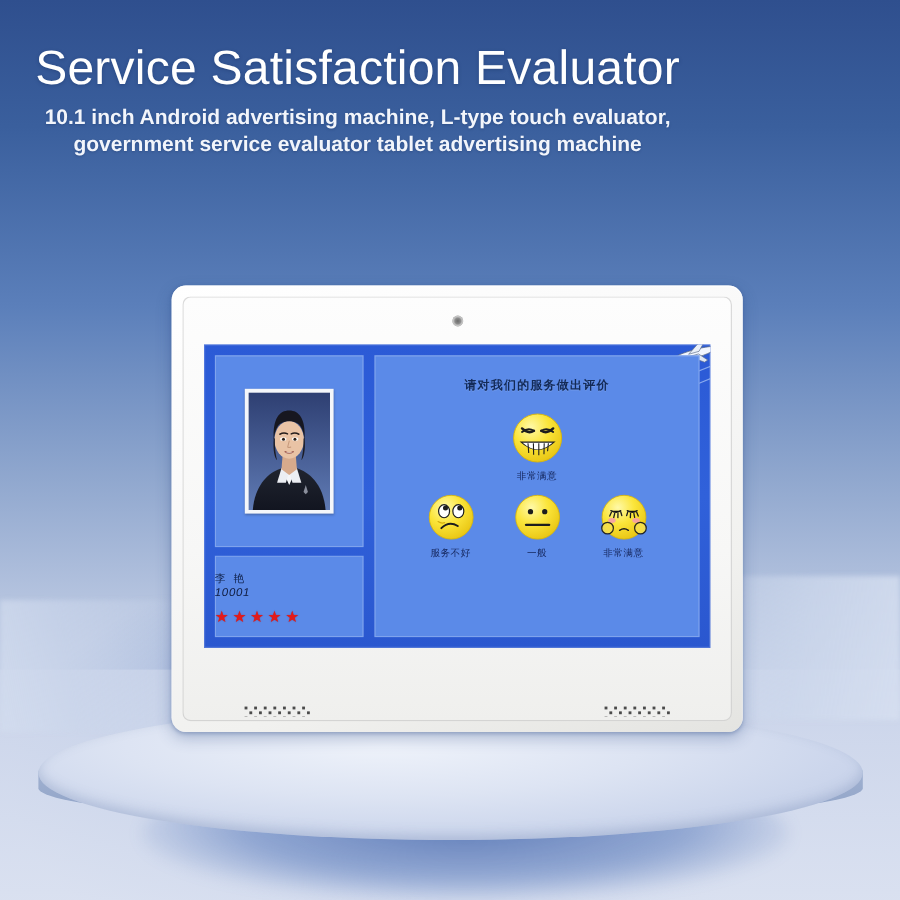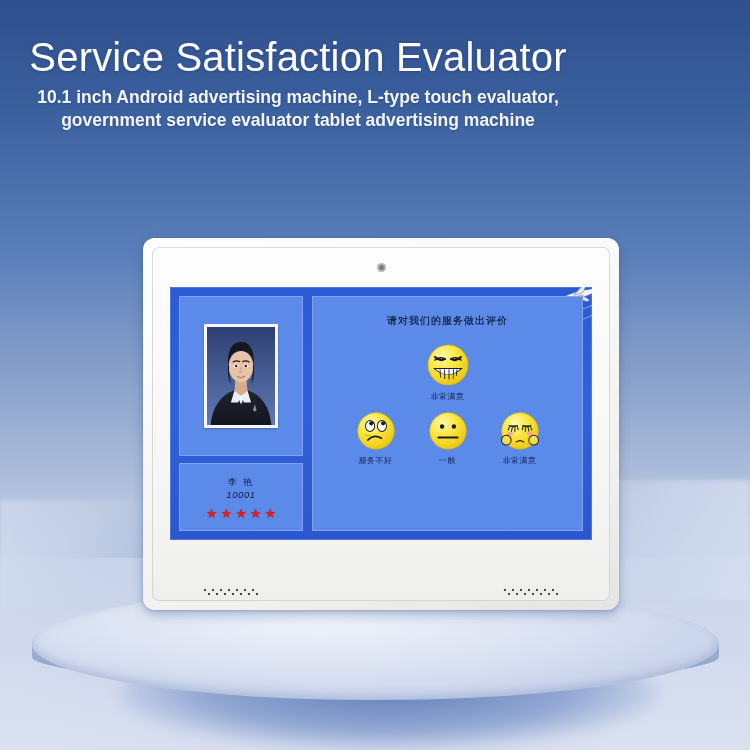--- a/index.html
+++ b/index.html
@@ -227,21 +227,20 @@
   }
   #portrait {
     width: 100%;
     height: 100%;
     display: block;
   }
   #info-panel {
     flex: 0 0 68px;
     display: flex;
     flex-direction: column;
-    align-items: center;
     justify-content: center;
     gap: 2px;
     padding-top: 4px;
     box-sizing: border-box;
   }
   #emp-name {
     color: #10214a;
     font-size: 9px;
     letter-spacing: 2px;
     line-height: 1.1;

